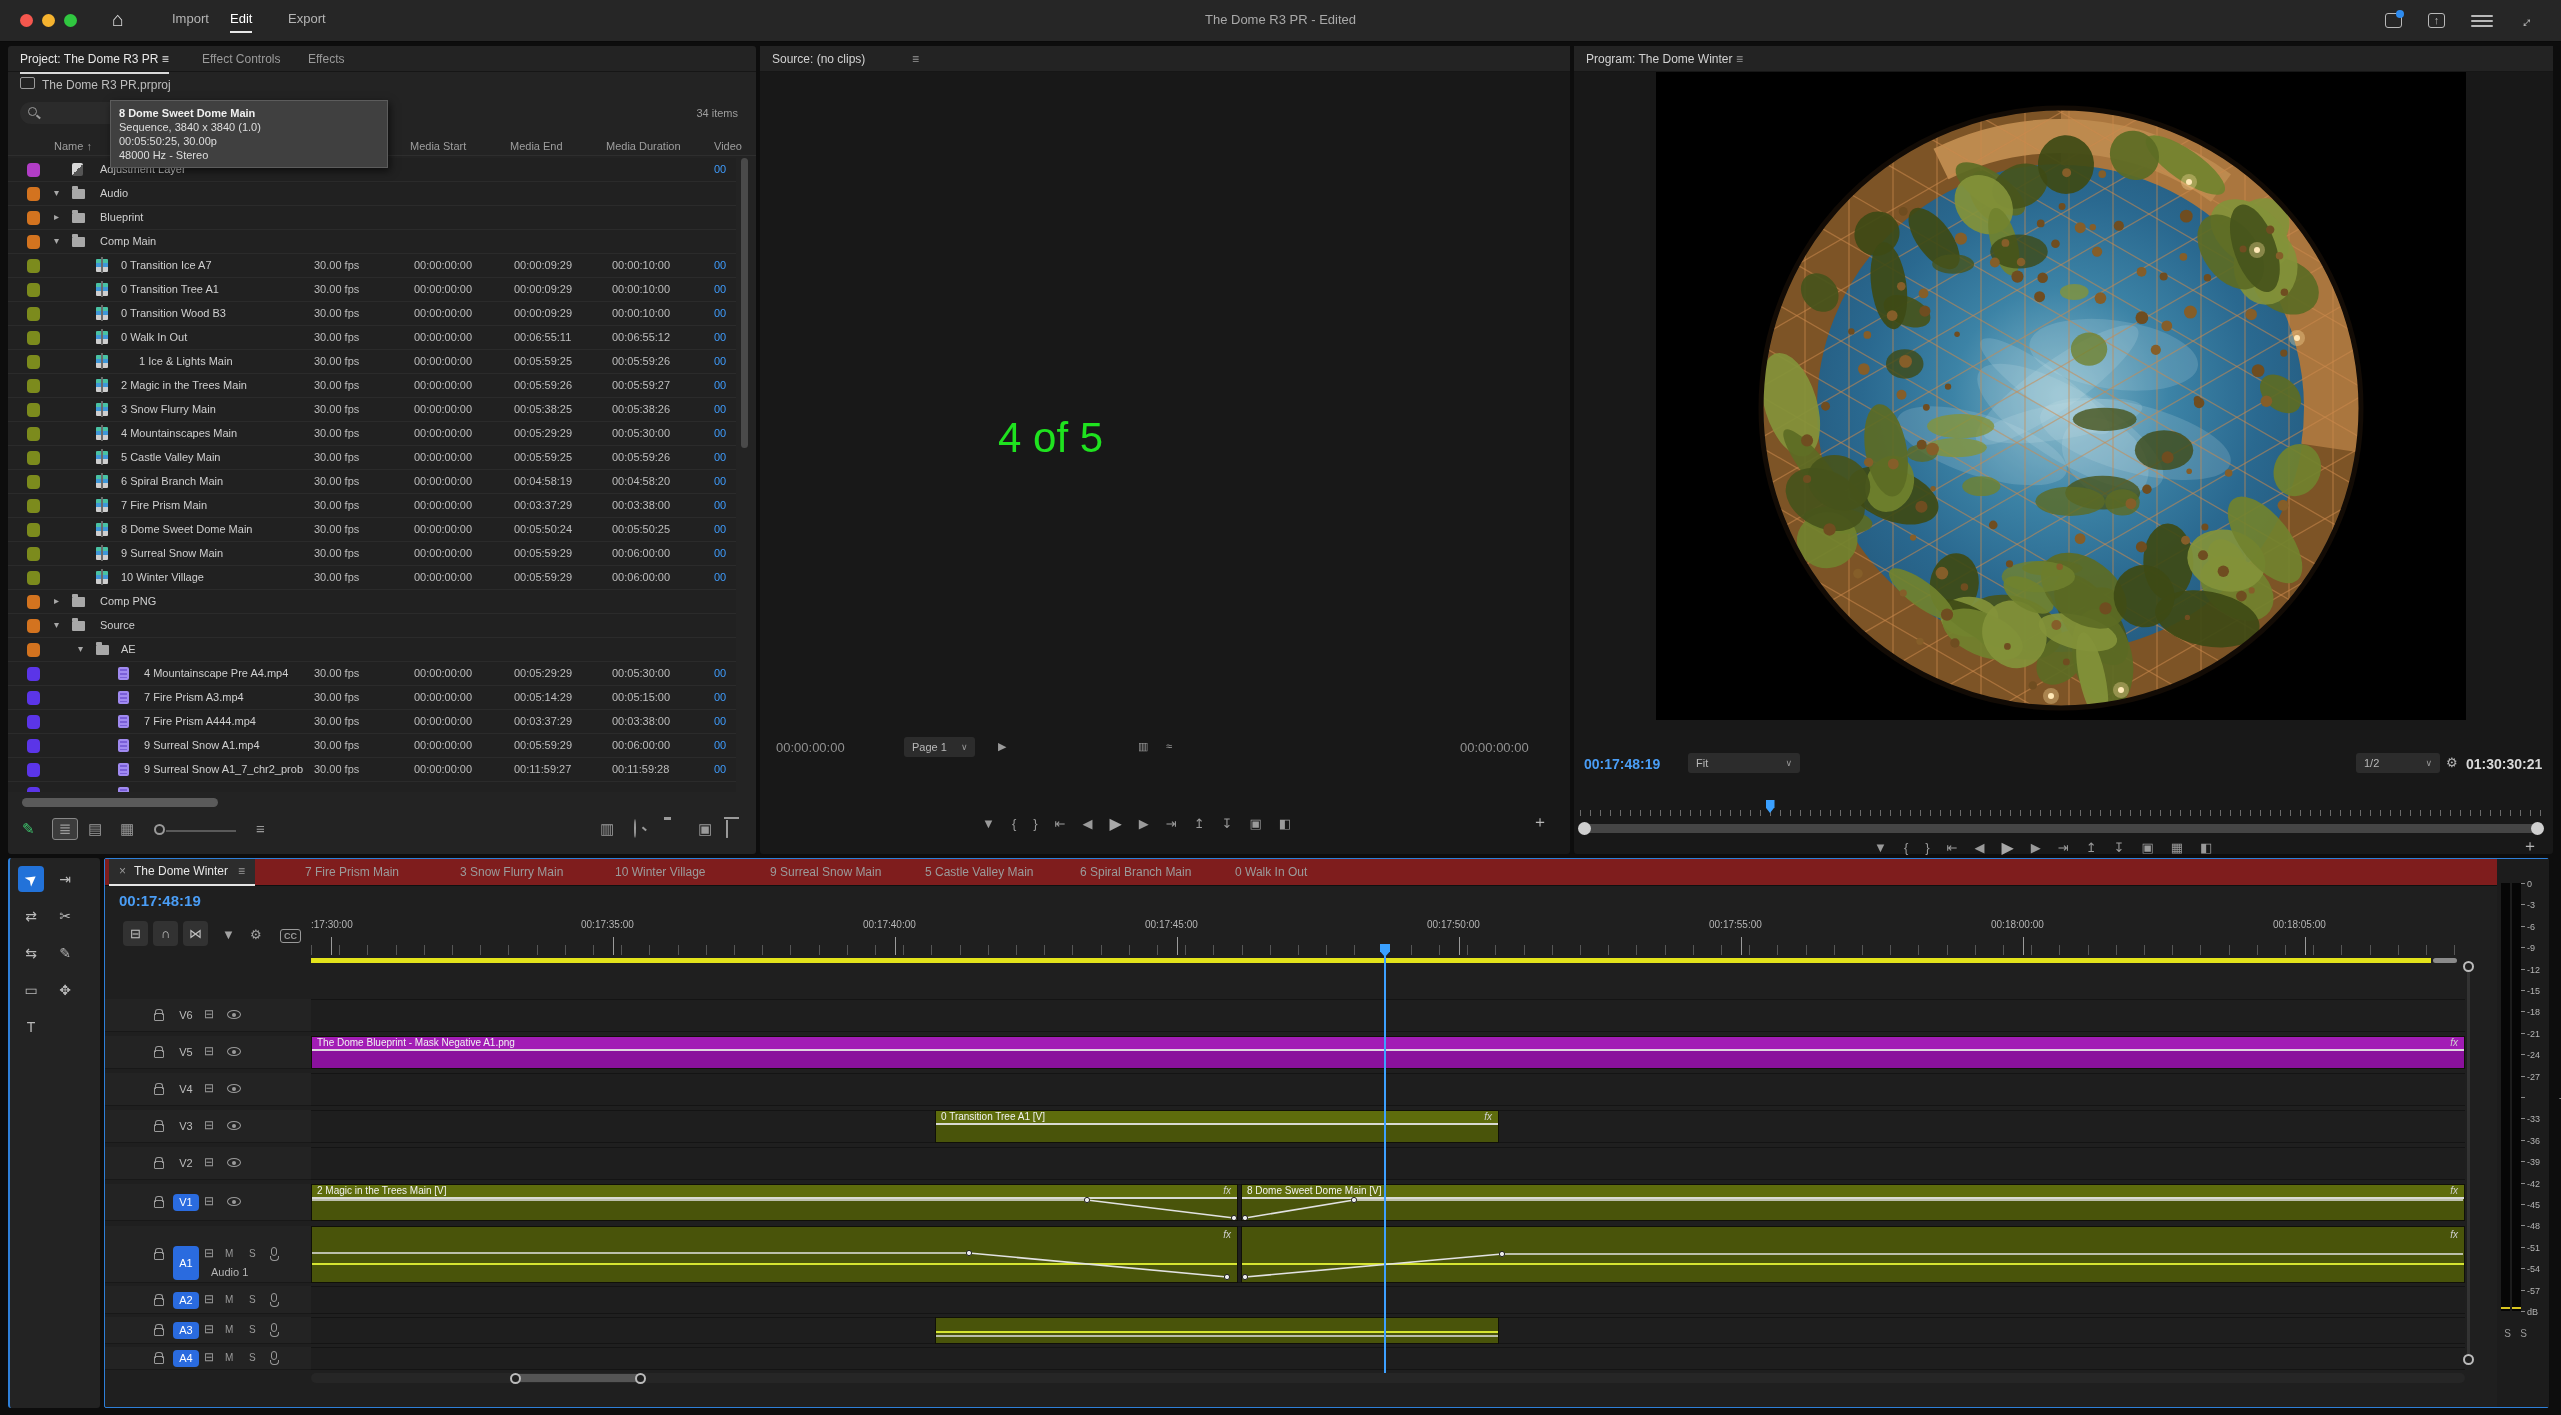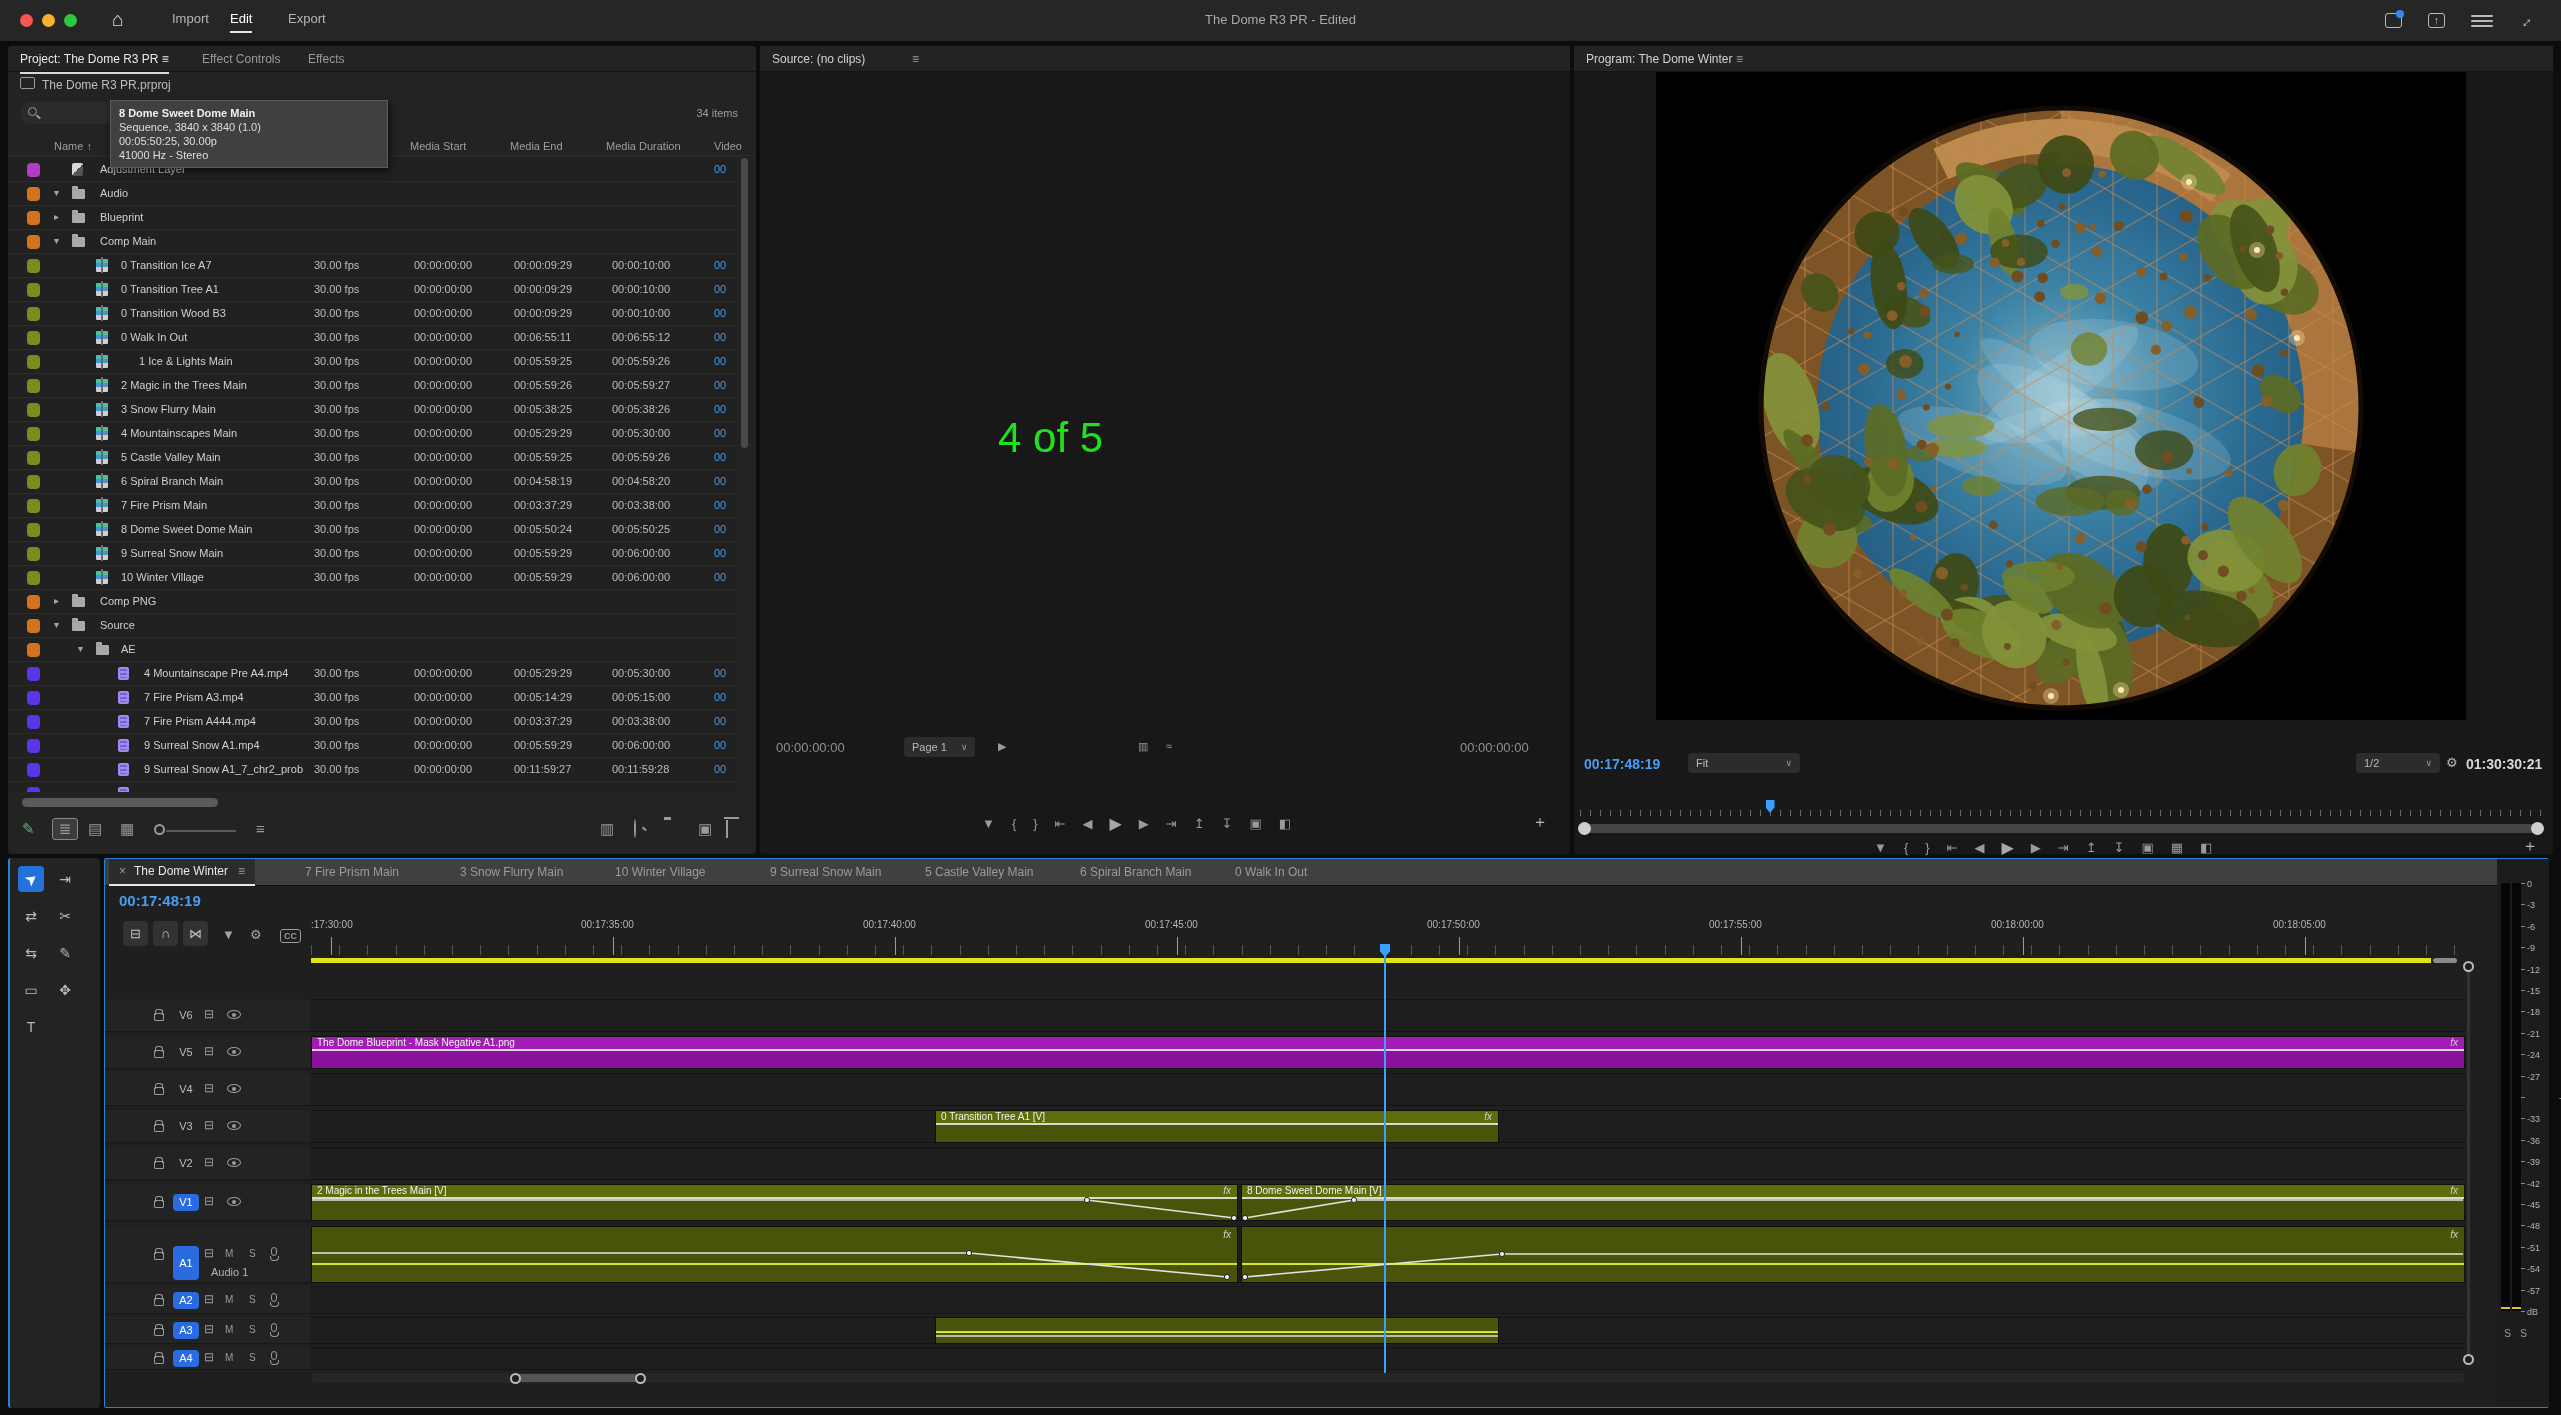--- a/index.html
+++ b/index.html
@@ -80,21 +80,21 @@
 #prog-ph{position:absolute;top:-2px;width:9px;height:13px;background:#3aa0ff;clip-path:polygon(0 0,100% 0,100% 55%,50% 100%,0 55%)}
 #prog-scroll{position:absolute;left:6px;top:778px;width:962px;height:9px;background:#454545;border-radius:5px}
 .knob{position:absolute;top:-2px;width:13px;height:13px;background:#cfcfcf;border-radius:50%}
 
 #p-tools{left:8px;top:858px;width:92px;height:550px;background:#232323;border-left:2px solid #2e7fd8}
 .tool{position:absolute;width:26px;height:26px;color:#b9b9b9;font-size:14px;text-align:center;line-height:26px}
 .tool.active{background:#2272d9;border-radius:4px;color:#fff}
 .g-selection{display:inline-block;transform:rotate(-36deg) scaleY(1.2)}
 
 #p-timeline{left:104px;top:858px;width:2445px;height:550px;background:#1f1f1f;border:1px solid #2e7fd8;border-radius:2px}
-#tl-tabs{position:absolute;left:0;top:0;width:100%;height:27px;background:#404040;border-bottom:1px solid #101010}
+#tl-tabs{position:absolute;left:0;top:0;width:100%;height:27px;background:#7f1d1d;border-bottom:1px solid #101010}
 #tab-active{position:absolute;left:4px;top:0;height:27px;background:#2c2c2c;border-bottom:2px solid #e6e6e6;color:#e8e8e8;font-size:12px;line-height:25px;padding:0 10px;white-space:nowrap}
 #tab-active .x{color:#9a9a9a;margin-right:8px}
 #tab-active .m{color:#9a9a9a;margin-left:10px}
 .tl-tab{position:absolute;top:6px;font-size:12px;color:#9b9b9b;white-space:nowrap}
 #tl-tc{position:absolute;left:14px;top:33px;font-size:15px}
 .tlbox{position:absolute;width:25px;height:25px;background:#323232;border-radius:4px;color:#c2c2c2;text-align:center;line-height:25px;font-size:13px}
 .tlico{position:absolute;color:#a2a2a2;font-size:13px}
 .ccbox{position:absolute;border:1.5px solid #9a9a9a;border-radius:3px;color:#9a9a9a;font-size:9px;padding:1px 3px;font-weight:bold}
 #tl-ruler{position:absolute;left:206px;top:58px;width:2154px;height:40px;overflow:hidden}
 #tl-minor{position:absolute;left:0;top:28px;width:100%;height:10px;background:repeating-linear-gradient(90deg,#555 0 1px,transparent 1px 28.2px)}
@@ -1000,14 +1000,14 @@
       <span class="ydash" style="left: 15px;"></span>
       <span class="msol" style="left: 4px;">S</span>
       <span class="msol" style="left: 20px;">S</span>
     </div>
 </div>
 
 <div id="tooltip">
   <div class="t1">8 Dome Sweet Dome Main</div>
   <div>Sequence, 3840 x 3840 (1.0)</div>
   <div>00:05:50:25, 30.00p</div>
-  <div>41000 Hz - Stereo</div>
+  <div>48000 Hz - Stereo</div>
 </div>
 
 </body></html>

